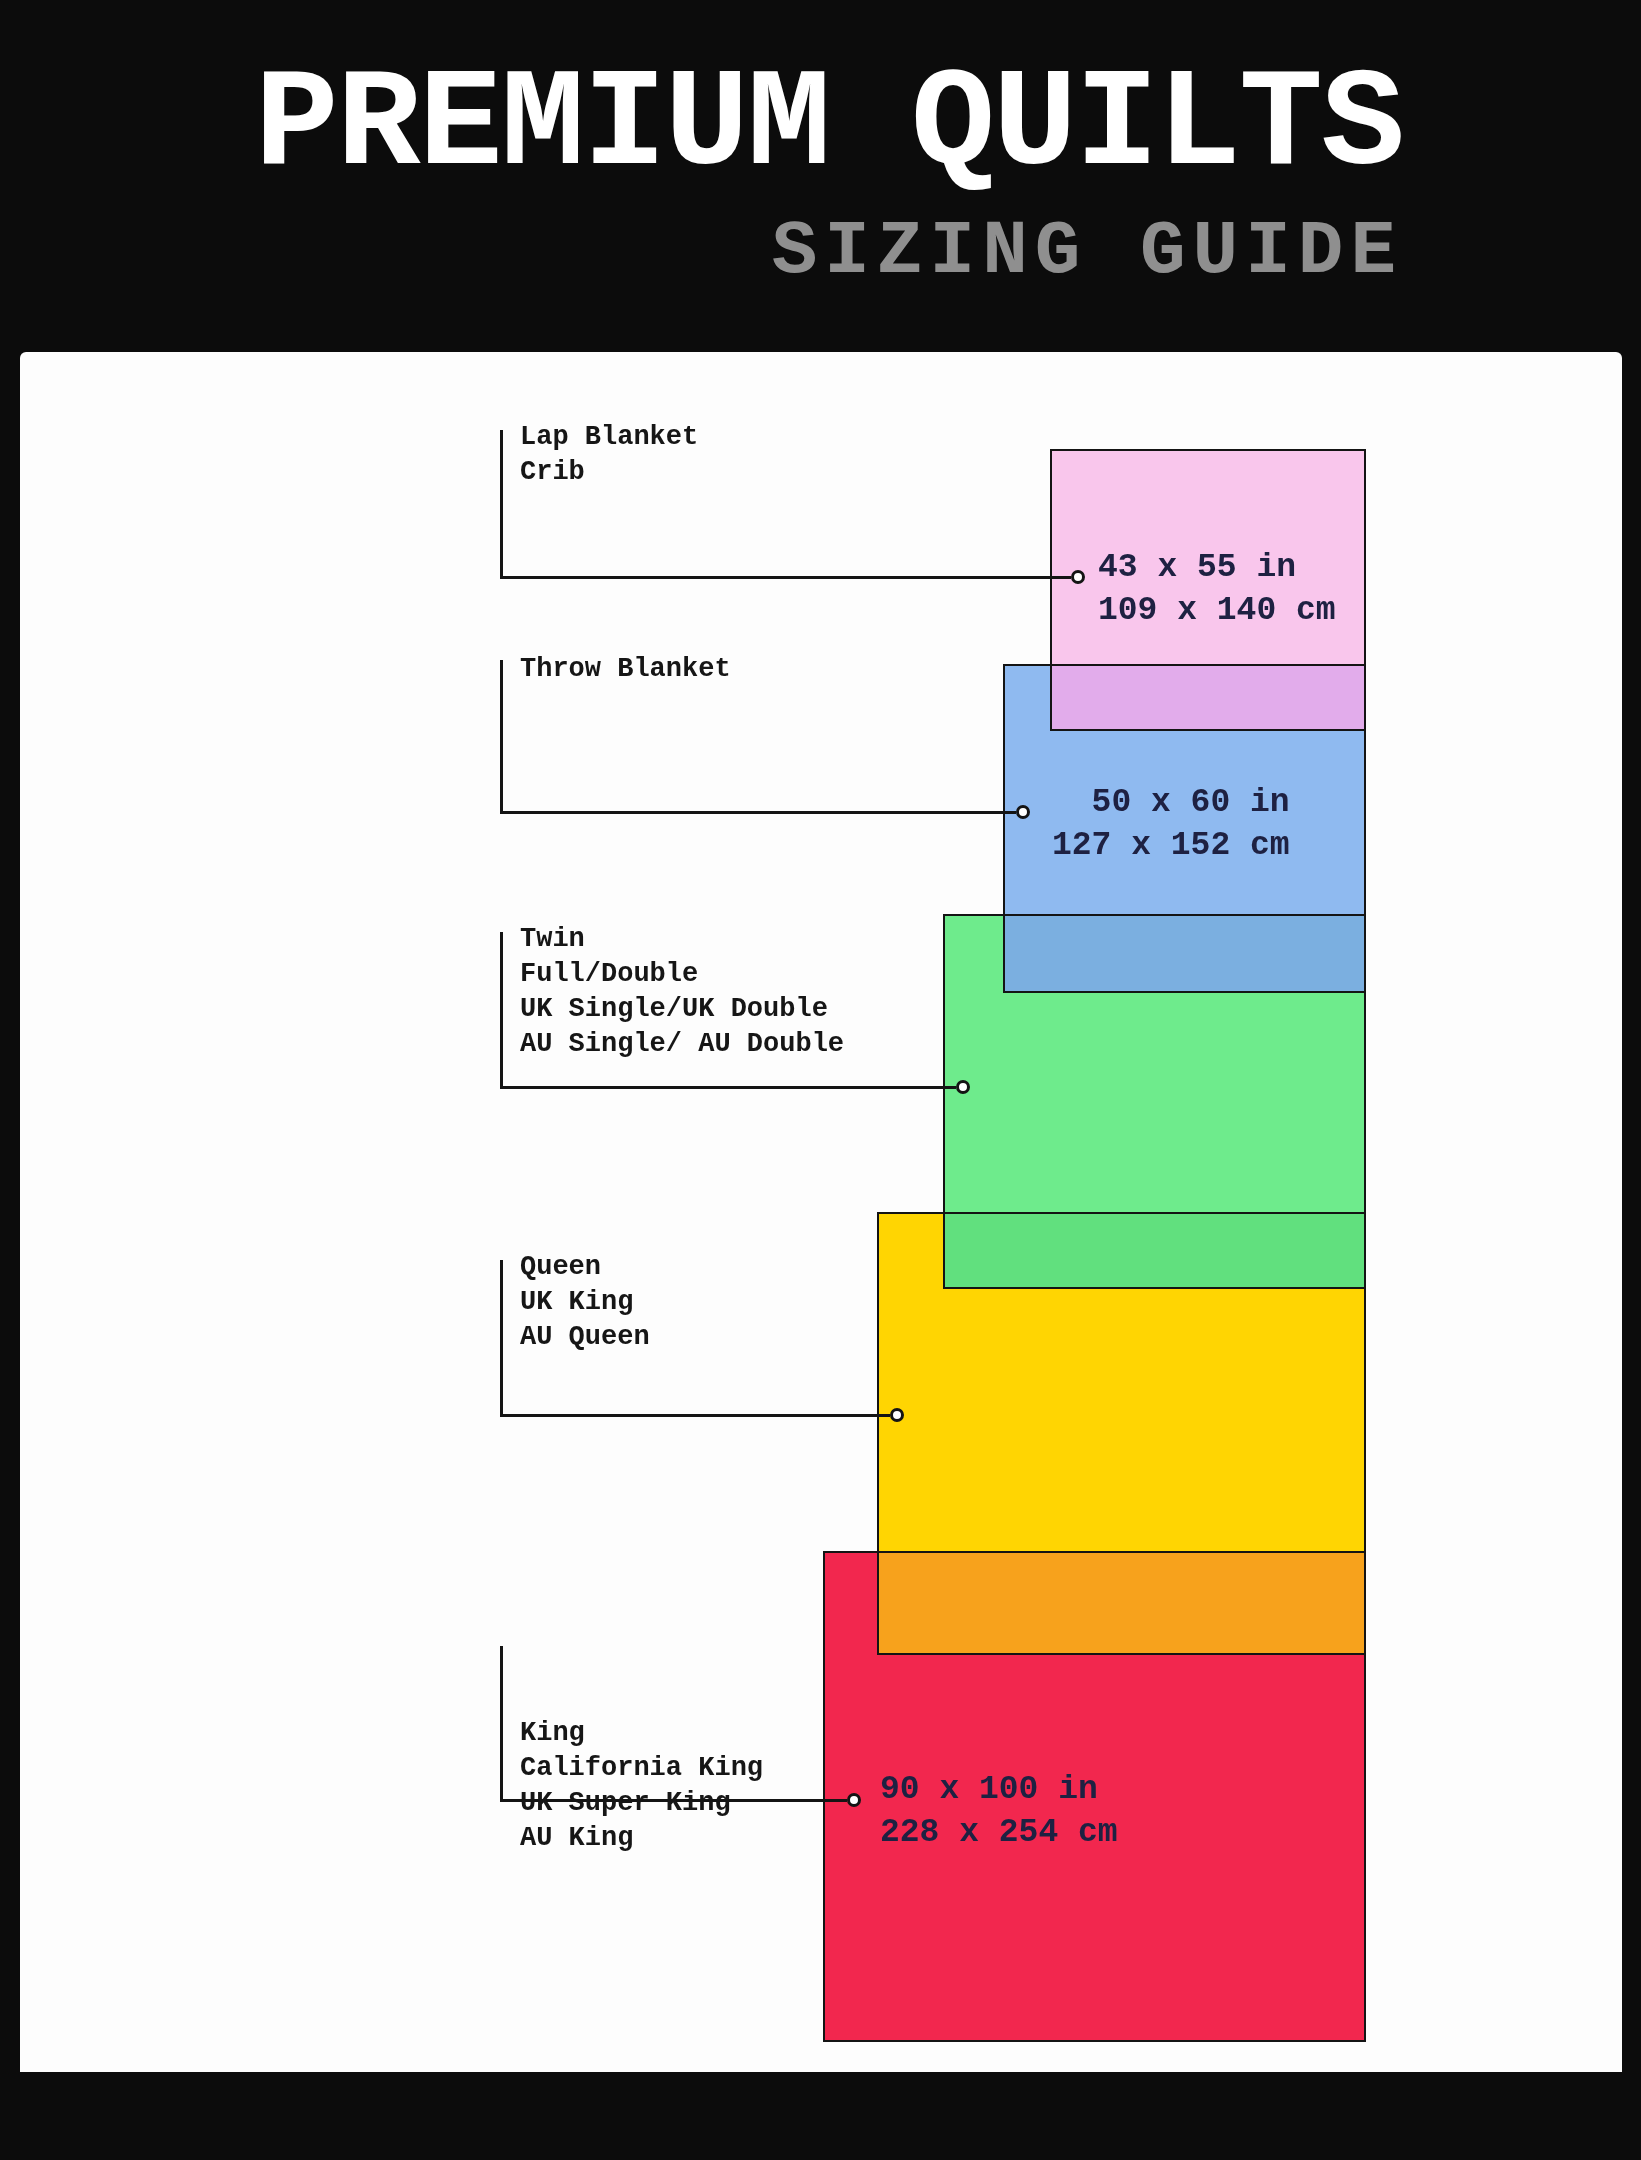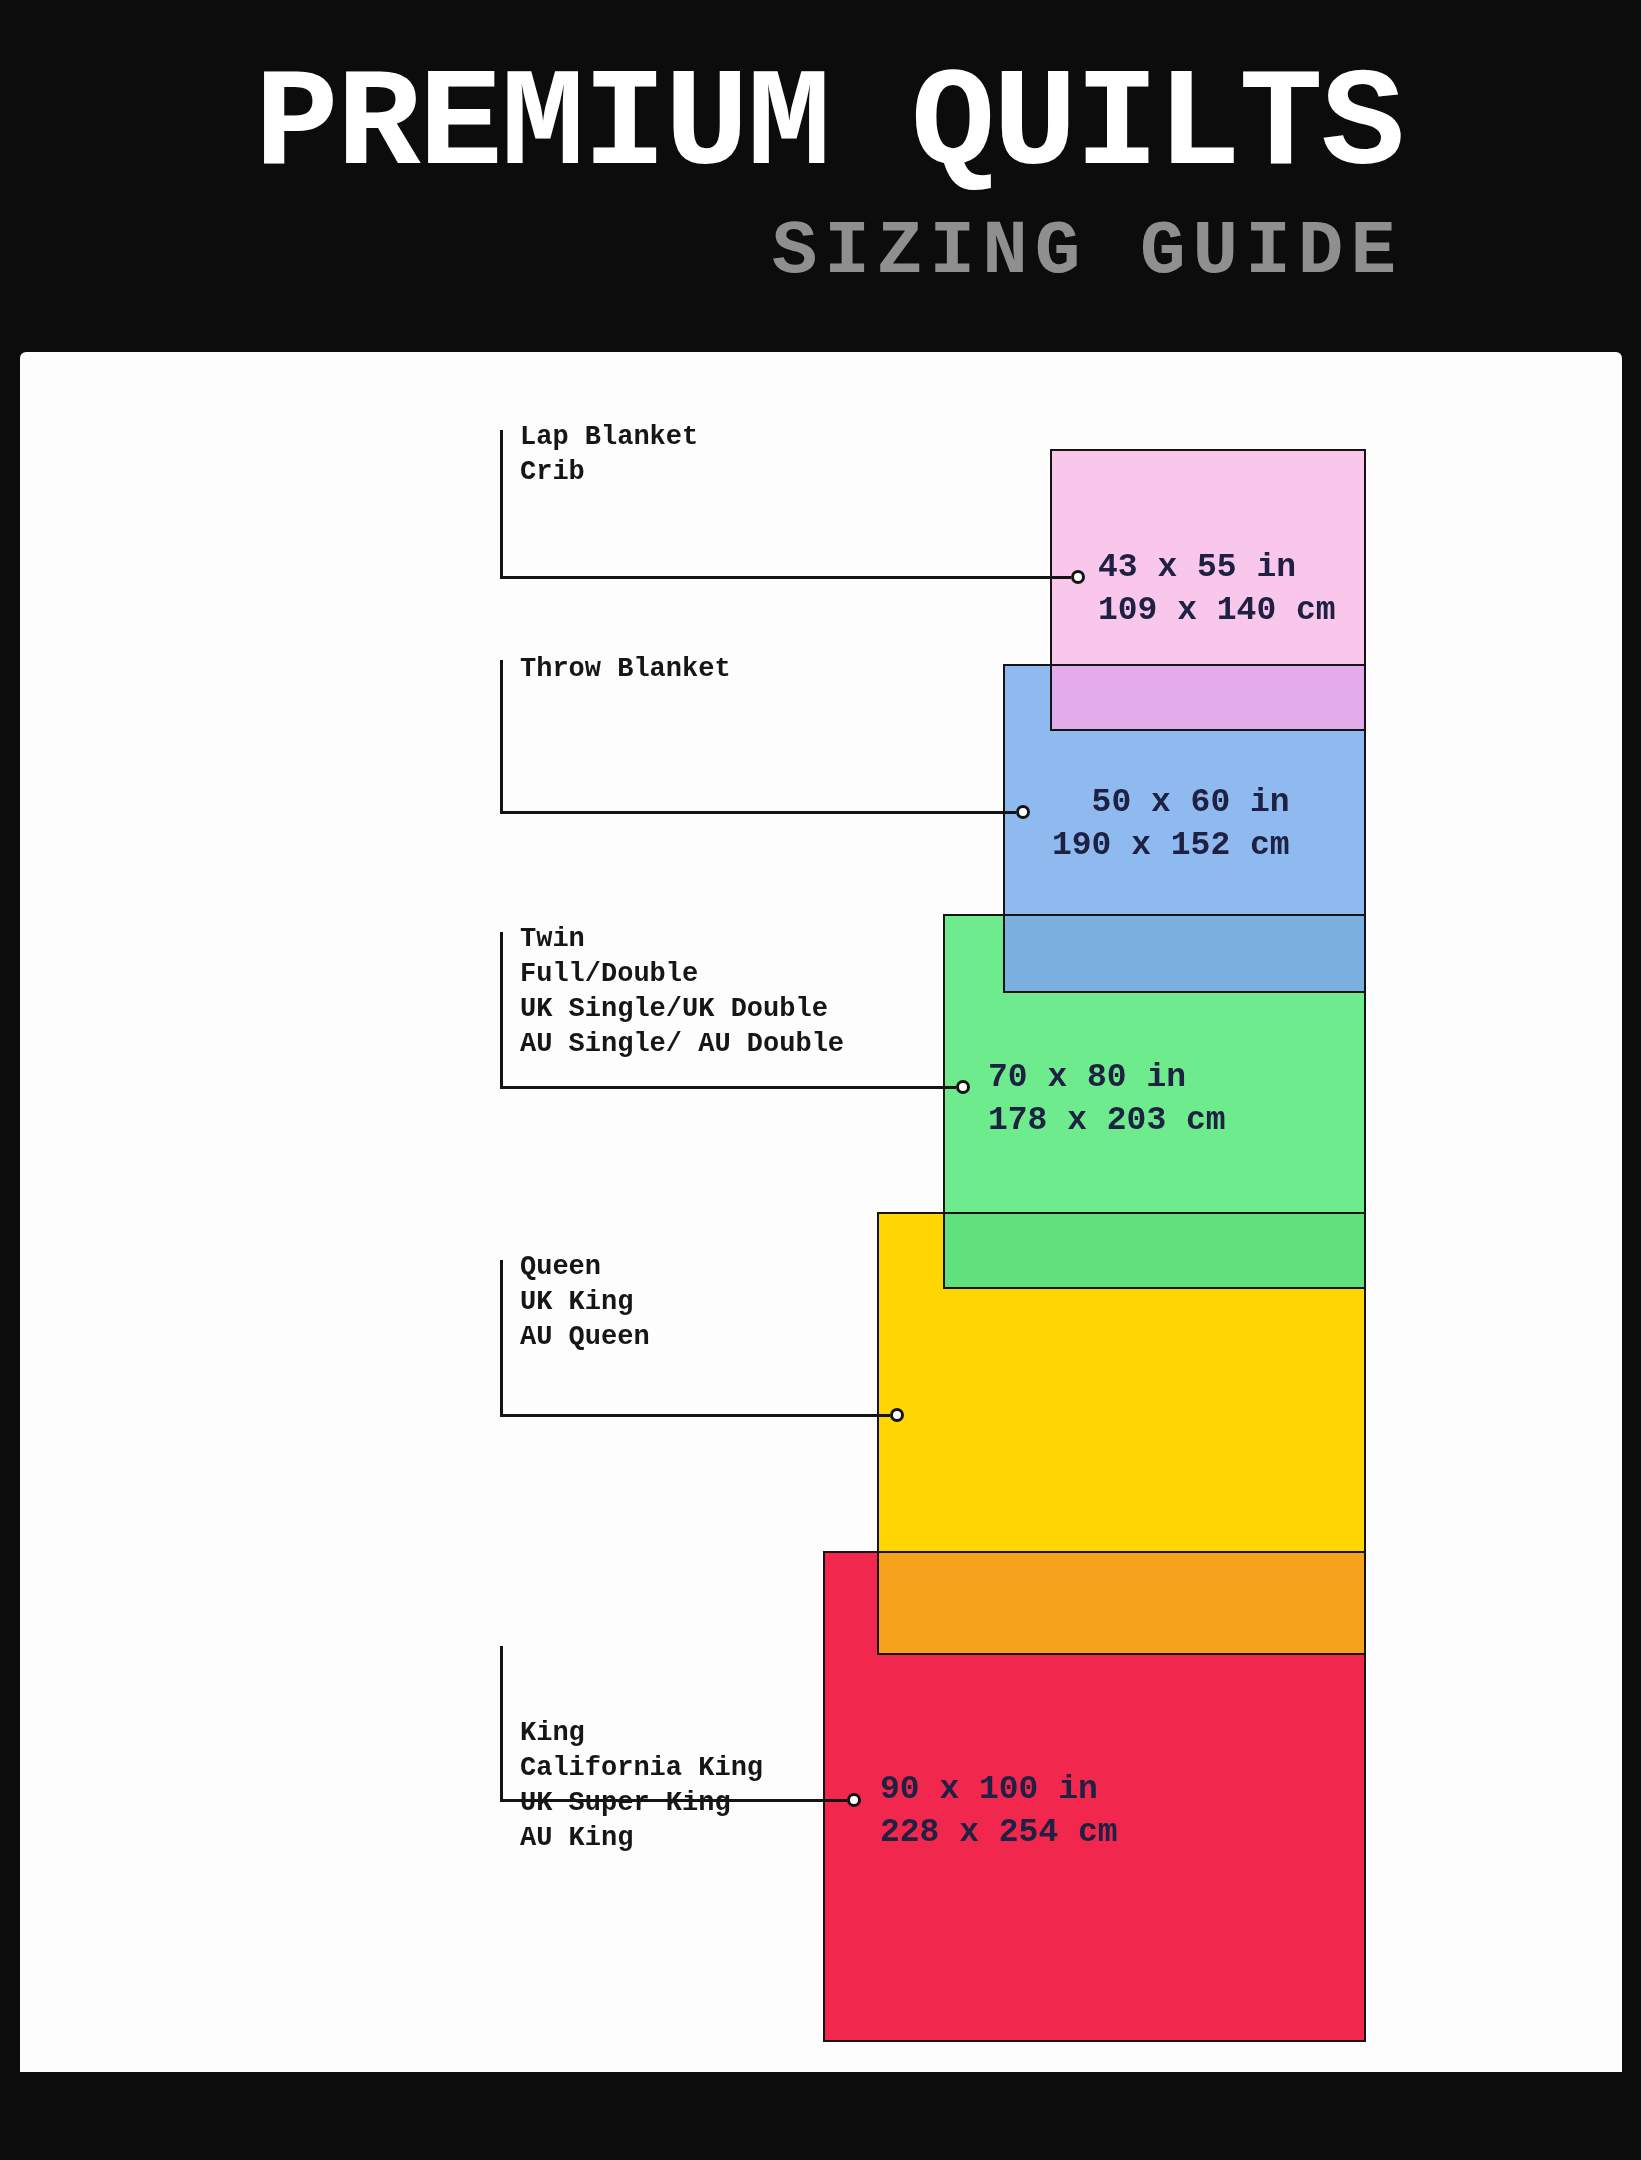--- a/index.html
+++ b/index.html
@@ -169,24 +169,20 @@
     <div>UK Super King</div>
     <div>AU King</div>
   </div>
 
   <div class="dims dims-1">
     <div>43 x 55 in</div>
     <div>109 x 140 cm</div>
   </div>
   <div class="dims dims-2">
     <div>50 x 60 in</div>
-    <div>190 x 152 cm</div>
-  </div>
-  <div class="dims dims-3">
-    <div>70 x 80 in</div>
-    <div>178 x 203 cm</div>
+    <div>127 x 152 cm</div>
   </div>
   <div class="dims dims-5">
     <div>90 x 100 in</div>
     <div>228 x 254 cm</div>
   </div>
 
 </div>
 
 </body></html>

